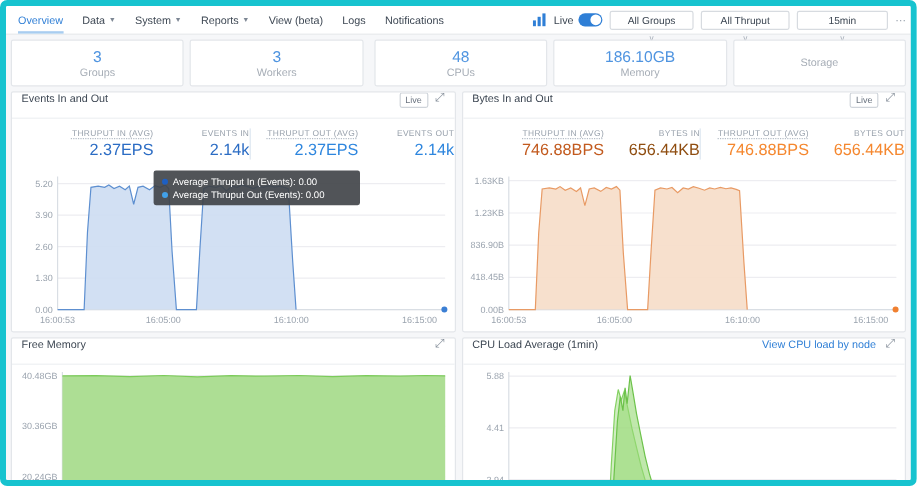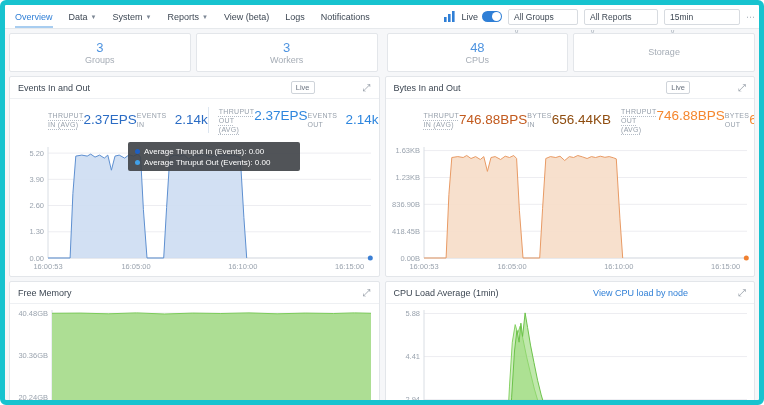--- a/index.html
+++ b/index.html
@@ -17,51 +17,51 @@
   .nav-items { display: flex; align-items: stretch; height: 100%; gap: 16px; }
   .nav-item { display: flex; align-items: center; gap: 3px; font-size: 9px; color: #3e4854;
               cursor: pointer; border-bottom: 2px solid transparent; padding-top: 2px; }
   .nav-item.active { color: #2f7fd6; border-bottom-color: #a8cdf0; }
   .nav-item .chev { font-size: 6px; color: #7d8794; }
   .nav-right { margin-left: auto; display: flex; align-items: center; gap: 6px; }
   .live-wrap { display: flex; align-items: center; gap: 4px; }
   .live-label { font-size: 9px; color: #3c4652; }
   .toggle { width: 20px; height: 11px; border-radius: 6px; background: #2f7fd6; position: relative; cursor: pointer; }
   .toggle .knob { position: absolute; right: 1px; top: 1px; width: 9px; height: 9px; border-radius: 50%; background: #fff; }
-  .select { display: flex; align-items: flex-start; justify-content: space-between; gap: 6px;
+  .select { display: flex; align-items: center; justify-content: space-between; gap: 6px;
             border: 1px solid #d7dbe0; border-radius: 2px; background: #fff;
             font-size: 8.5px; color: #3c4652; padding: 2px 5px; height: 16px; cursor: pointer; flex-direction: column; }
   .select .chev { color: #aab2bc; font-size: 7px; }
   .sel-groups { min-width: 70px; } .sel-workers { min-width: 74px; } .sel-time { min-width: 76px; }
   .overflow-dots { font-size: 9px; color: #9aa3ae; margin-right: -6px; }
 
   
   .stats { display: flex; gap: 5px; padding: 4px 4px; flex-shrink: 0; }
   .stat-card { flex: 1; background: #fff; border: 1px solid #e3e6ea; border-radius: 2px;
                height: 39px; display: flex; flex-direction: column; align-items: center;
                justify-content: center; cursor: pointer; }
   .stat-value { font-size: 13px; color: #4f94e0; line-height: 15px; }
   .stat-label { font-size: 9px; color: #a6adb6; line-height: 11px; }
 
   
   .panel-grid { display: grid; grid-template-columns: 1fr 1fr; gap: 5px; padding: 0 4px 4px; }
   .panel { background: #fff; border: 1px solid #e3e6ea; border-radius: 2px; overflow: hidden; }
   .panel.row1 { height: 201px; }
   .panel.row2 { height: 160px; }
-  .panel-header { height: 22px; display: flex; align-items: center; padding: 0 8px;
-                  border-bottom: 1px solid #eef0f3; gap: 42px; }
+  .panel-header { height: 22px; display: flex; align-items: flex-start; padding: 0 8px;
+                  border-bottom: 1px solid #eef0f3; }
   .panel-title { font-size: 9px; color: #3c4652; }
   .panel-header .spacer { flex: 1; }
   .live-btn { font-size: 7.5px; color: #6b7480; border: 1px solid #cfd4da; border-radius: 2px;
               padding: 1px 4px; margin-right: 6px; background: #fff; cursor: pointer; }
   .expand-icon { font-size: 10px; color: #8a939e; cursor: pointer; line-height: 10px; }
   .panel-link { font-size: 9px; color: #2f7fd6; margin-right: 8px; cursor: pointer; }
 
   .metrics { height: 42px; display: flex; align-items: center; padding-left: 38px; }
-  .metric { flex: 1; display: flex; flex-direction: row; }
+  .metric { flex: 1; display: flex; flex-direction: column; text-align: right; }
   .metric-label { font-size: 7px; letter-spacing: 0.3px; color: #98a1ac; line-height: 9px; }
   .metric-label.dotted { text-decoration: underline dotted #b4bcc6; text-underline-offset: 2px; }
   .metric-value { font-size: 13.5px; line-height: 17px; }
   .vdivider { width: 1px; height: 26px; background: #dde6f0; margin-right: 10px; }
 
   .chart-wrap { position: relative; }
   .chart { width: 100%; }
   .chart.tall { height: 131px; }
   .chart.short { height: 136px; }
 
@@ -115,21 +115,21 @@
         <span class="live-label">Live</span>
         <div class="toggle">
             <div class="knob"></div>
           </div>
       </div>
       <div class="select sel-groups">
         <span>All Groups</span>
         <span class="chev">∨</span>
       </div>
       <div class="select sel-workers">
-        <span>All Reports</span>
+        <span>All Thruput</span>
         <span class="chev">∨</span>
       </div>
       <div class="select sel-time">
         <span>15min</span>
         <span class="chev">∨</span>
       </div>
       <span class="overflow-dots">⋯</span>
     </div>
   </div>
 
@@ -138,20 +138,24 @@
       <div class="stat-value">3</div>
       <div class="stat-label">Groups</div>
     </div>
     <div class="stat-card">
       <div class="stat-value">3</div>
       <div class="stat-label">Workers</div>
     </div>
     <div class="stat-card" style="margin-left:4px;">
       <div class="stat-value">48</div>
       <div class="stat-label">CPUs</div>
+    </div>
+    <div class="stat-card">
+      <div class="stat-value">186.10GB</div>
+      <div class="stat-label">Memory</div>
     </div>
     <div class="stat-card">
       <div class="stat-label">Storage</div>
     </div>
   </div>
 
   <div class="panel-grid">
 
     <div class="panel row1">
       <div class="panel-header">

